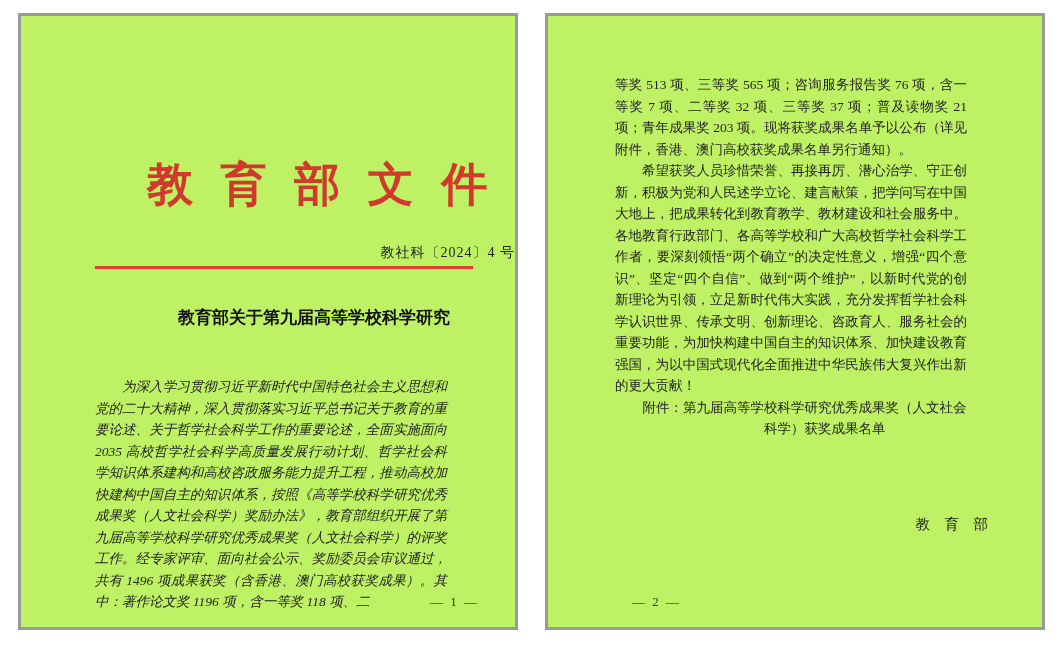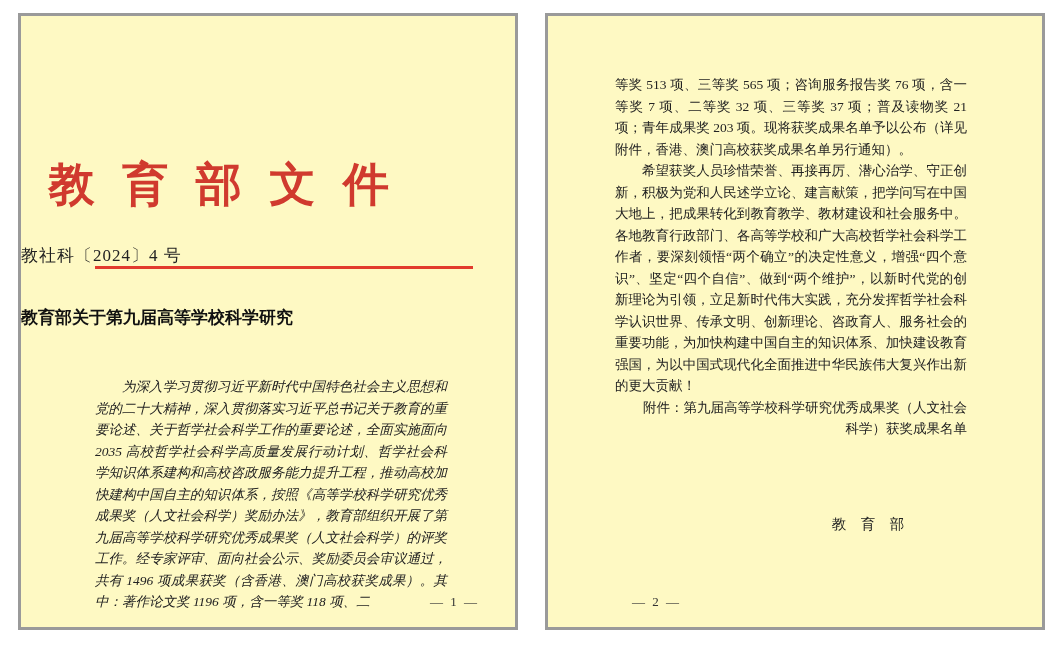--- a/index.html
+++ b/index.html
@@ -13,69 +13,70 @@
     width: 1063px;
     height: 649px;
     background: #ffffff;
     overflow: hidden;
   }
   .page {
     position: absolute;
     top: 13px;
     width: 500px;
     height: 617px;
-    background: #fef9c3;
+    background: #bef264;
     border: 3px solid #9a9a9a;
     box-sizing: border-box;
   }
   .page-1 { left: 18px; }
   .page-2 { left: 545px; }
 
   
   .doc-header {
     position: absolute;
     top: 138px;
     left: 0;
     width: 100%;
-    text-align: left;
+    text-align: right;
     color: #d03a2e;
     font-size: 46px;
     font-weight: bold;
     letter-spacing: 0.6em;
     text-indent: 0.6em;
     white-space: nowrap;
   }
   .doc-number {
     position: absolute;
     top: 228px;
     left: 0;
     width: 100%;
-    text-align: left;
-    font-size: 17px;
+    text-align: right;
+    font-size: 14px;
     color: #222222;
     letter-spacing: 1px;
   }
   .red-rule {
     position: absolute;
     top: 250px;
     left: 74px;
     width: 378px;
     height: 3px;
     background: #e23b2d;
   }
   .doc-title {
     position: absolute;
     top: 286px;
     left: 0;
     width: 100%;
-    text-align: left;
+    text-align: center;
     font-size: 17px;
     font-weight: bold;
     color: #111111;
     line-height: 31px;
+    padding-left: 46px;
   }
   .body-text {
     position: absolute;
     left: 74px;
     width: 352px;
     font-size: 13.5px;
     line-height: 21.5px;
     color: #222222;
     text-align: justify;
   }
@@ -90,28 +91,28 @@
   }
   .page-num-1 { top: 578px; right: 36px; }
   .page-num-2 { top: 578px; left: 84px; }
 
   
   .p2-body { top: 58px; left: 67px; }
   .attachment {
     margin-top: 17px;
     padding-left: 5em;
     text-indent: -3em;
-    text-align: right;
+    text-align: center;
   }
   .signature-block {
     position: absolute;
     top: 494px;
     left: 200px;
     width: 240px;
-    text-align: center;
+    text-align: right;
     font-size: 13.5px;
     color: #222222;
     line-height: 28px;
   }
   .signature-name { font-size: 14.5px; }
 </style>
 </head>
 <body>
 
 <div class="canvas">

